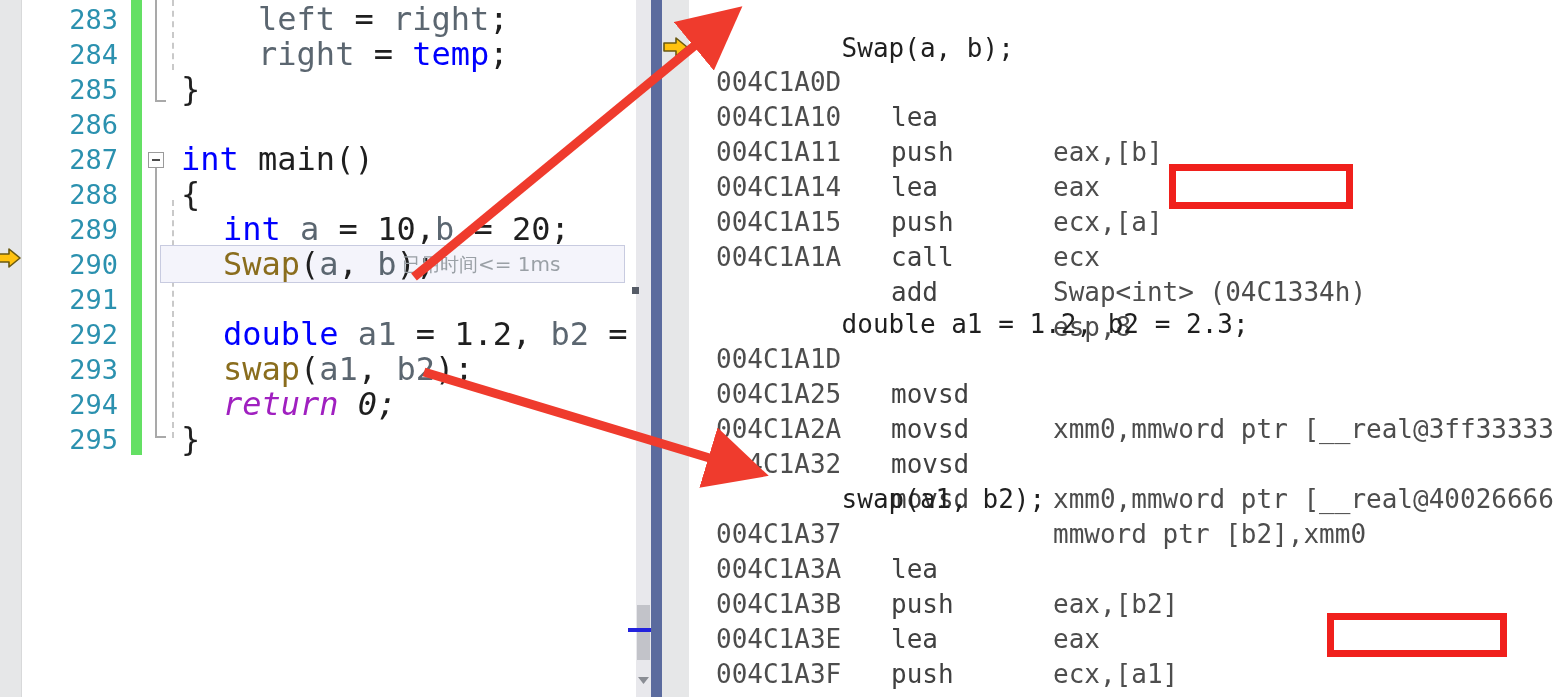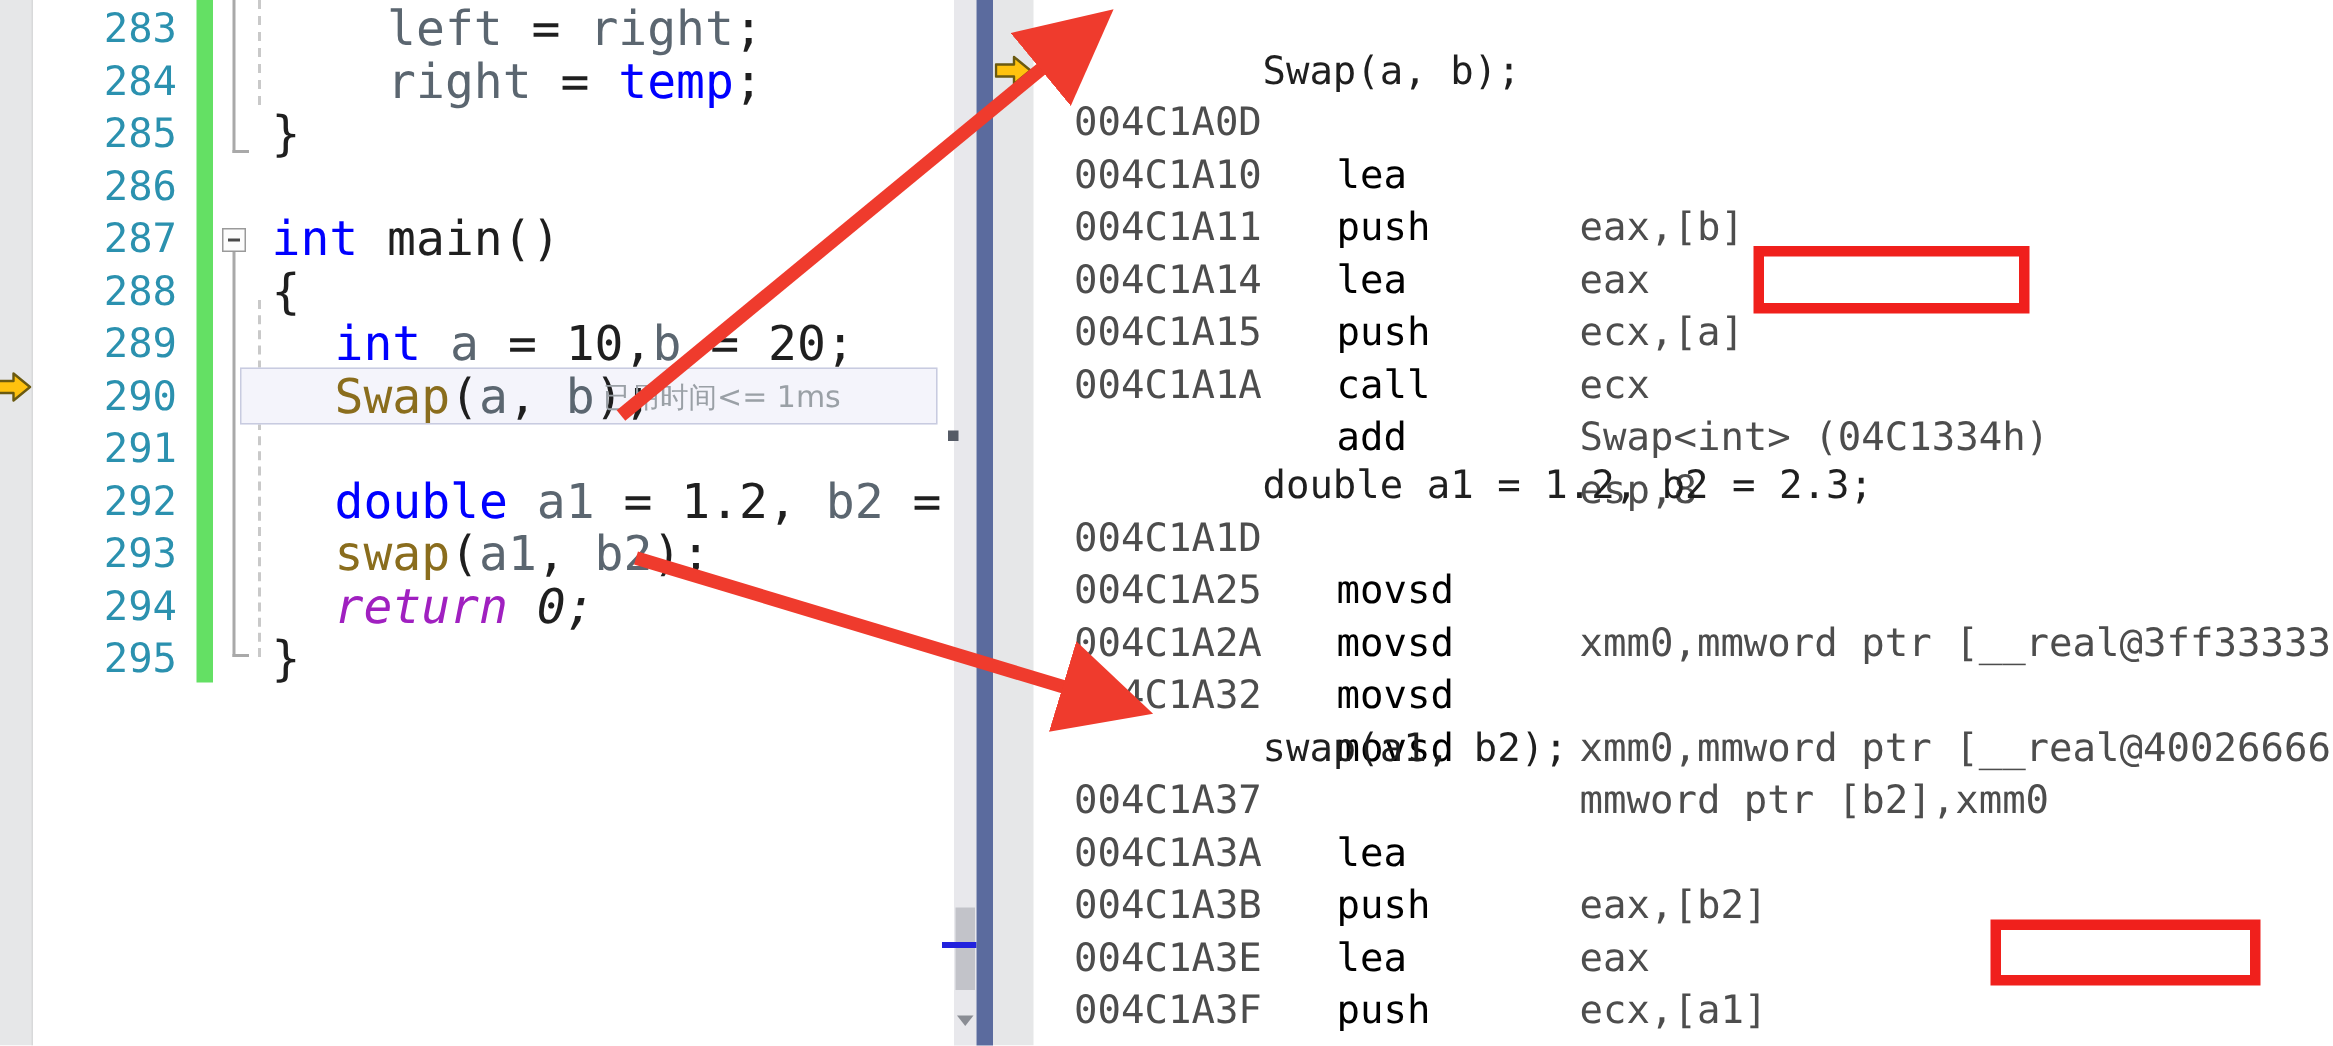--- a/index.html
+++ b/index.html
@@ -58,21 +58,21 @@
 
   
   #divider{position:absolute;left:651px;top:0;width:11px;height:697px;background:#5b6b9e;}
 
   
   #disasm{position:absolute;left:662px;top:0;right:0;height:697px;background:#ffffff;overflow:hidden;}
   .dis-gutter{position:absolute;left:0;top:0;width:27px;height:697px;background:#e6e7e8;}
   .dis-body{position:absolute;left:27px;top:0;right:0;height:697px;}
   .dl{position:absolute;left:0;right:0;height:35px;white-space:pre;font-size:26px;line-height:35px;color:#4d4d4d;}
   .dl .addr{position:absolute;left:27px;color:#4d4d4d;}
-  .dl .mn{position:absolute;left:202px;color:#000000;}
+  .dl .mn{position:absolute;left:202px;color:#404040;}
   .dl .op{position:absolute;left:364px;color:#4d4d4d;}
   .dl.src{color:#1f1f1f;}
   .dl.src .srctxt{position:absolute;left:90px;color:#1f1f1f;}
 
   
   .redbox{position:absolute;border:7px solid #f0201c;box-sizing:border-box;background:transparent;}
 
   
   #anno{position:absolute;inset:0;pointer-events:none;}
 </style>

